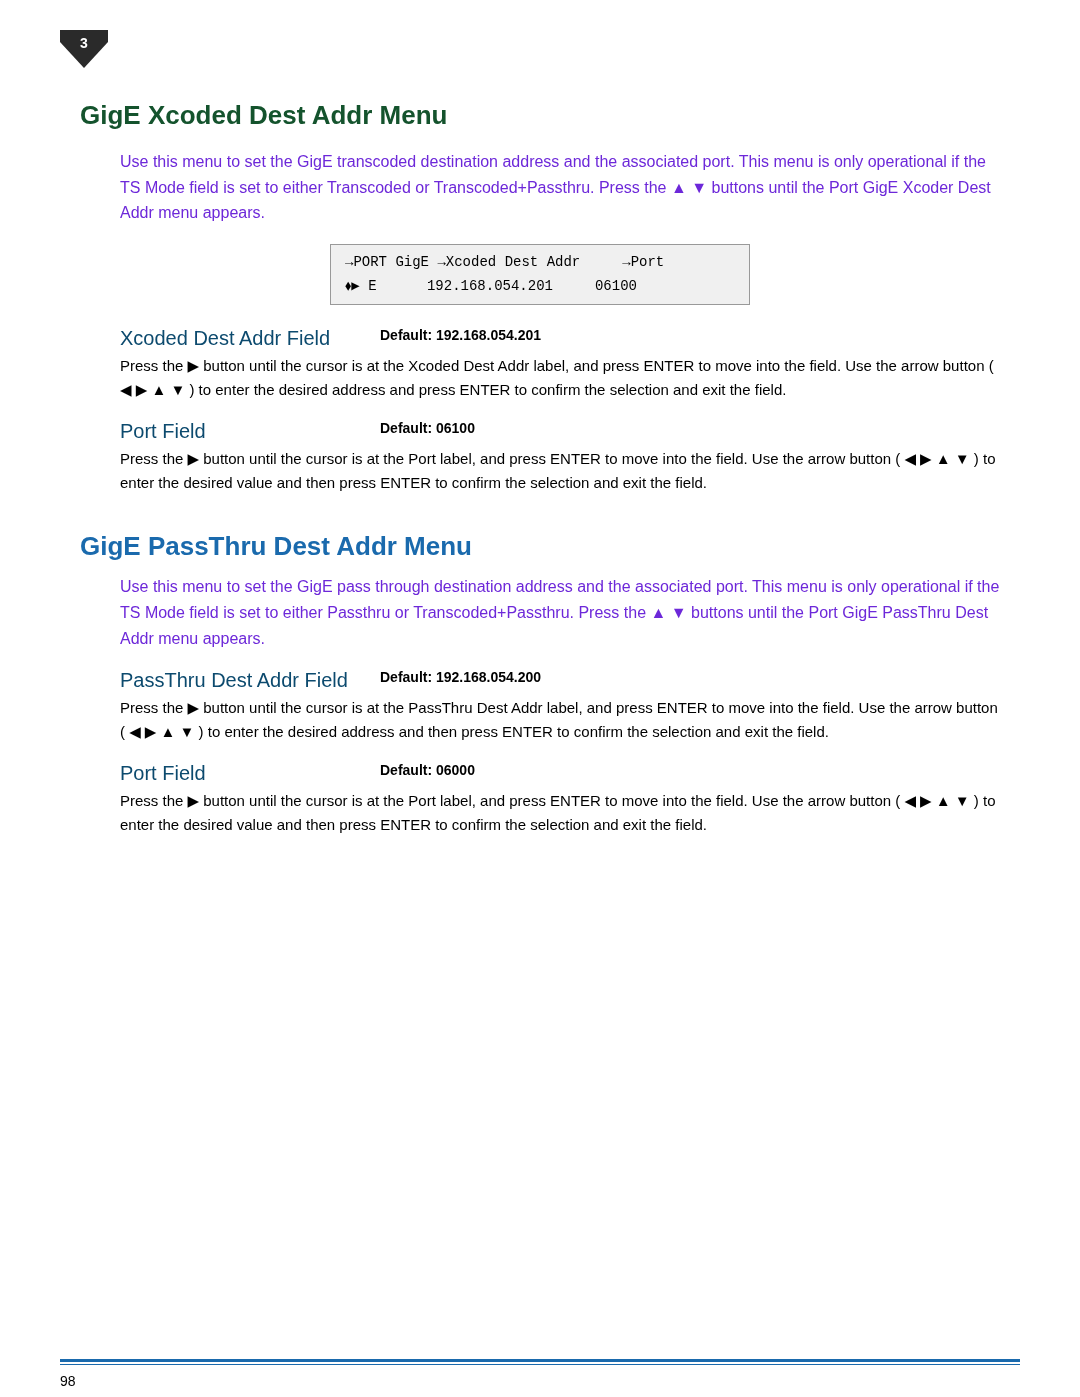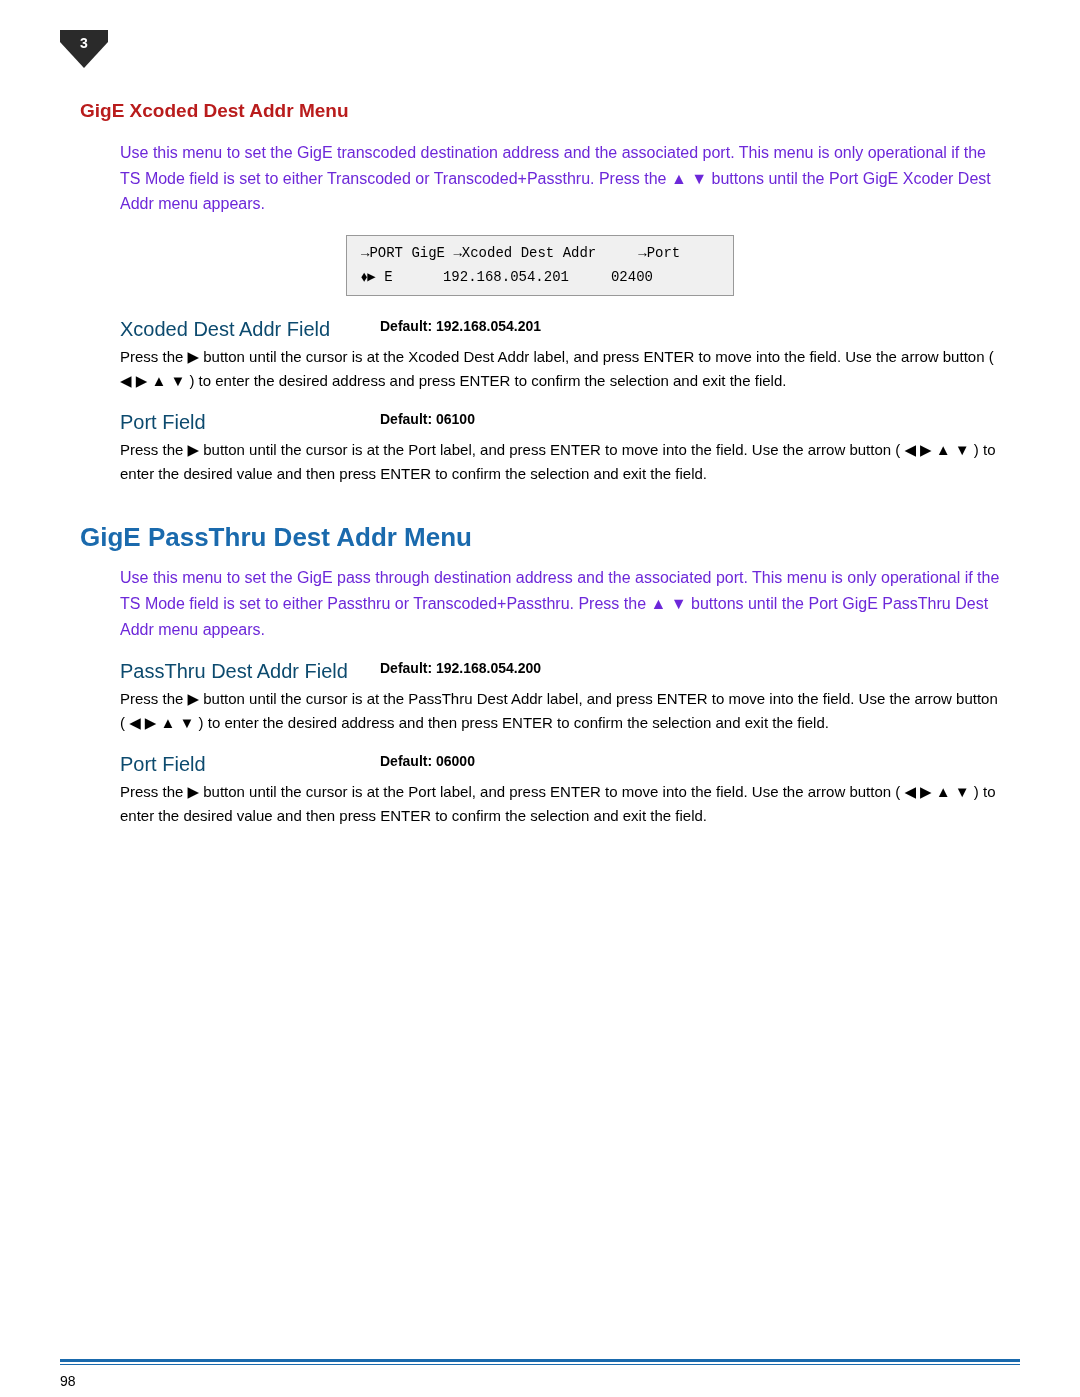--- a/index.html
+++ b/index.html
@@ -36,23 +36,23 @@
       height: 48px;
     }
 
     
     .content {
       padding: 100px 80px 80px 80px;
     }
 
     
     .section-title {
-      font-size: 19px;
+      font-size: 26px;
       font-weight: bold;
-      color: #b91c1c;
+      color: #14532d;
       margin-bottom: 18px;
       margin-top: 0;
     }
 
     .section-title-2 {
       font-size: 26px;
       font-weight: bold;
       color: #1a6aad;
       margin-bottom: 12px;
       margin-top: 36px;
@@ -68,21 +68,21 @@
     }
 
     
     .lcd-display {
       background: #f0f0f0;
       border: 1px solid #999;
       font-family: 'Courier New', Courier, monospace;
       font-size: 14px;
       padding: 6px 14px;
       margin: 0 auto 22px auto;
-      width: 388px;
+      width: 420px;
       display: block;
       color: #000;
       line-height: 1.7;
     }
 
     .lcd-row {
       display: flex;
       align-items: center;
       white-space: pre;
     }
@@ -158,21 +158,21 @@
 
     <h1 class="section-title">GigE Xcoded Dest Addr Menu</h1>
 
     <p class="body-text">Use this menu to set the GigE transcoded destination address and the associated port. This menu is only operational if the TS Mode field is set to either Transcoded or Transcoded+Passthru. Press the ▲ ▼ buttons until the Port GigE Xcoder Dest Addr menu appears.</p>
 
     <div class="lcd-display">
       <div class="lcd-row">
         <span>→PORT GigE →Xcoded Dest Addr     →Port</span>
       </div>
       <div class="lcd-row">
-        <span>⬧▶ E      192.168.054.201     02400</span>
+        <span>⬧▶ E      192.168.054.201     06100</span>
       </div>
     </div>
 
     <div class="field-def">
       <span class="field-name">Xcoded Dest Addr Field</span>
       <span class="field-default">Default: 192.168.054.201</span>
     </div>
     <p class="field-desc">Press the ▶ button until the cursor is at the Xcoded Dest Addr label, and press ENTER to move into the field. Use the arrow button ( ◀ ▶ ▲ ▼ ) to enter the desired address and press ENTER to confirm the selection and exit the field.</p>
 
     <div class="field-def">

